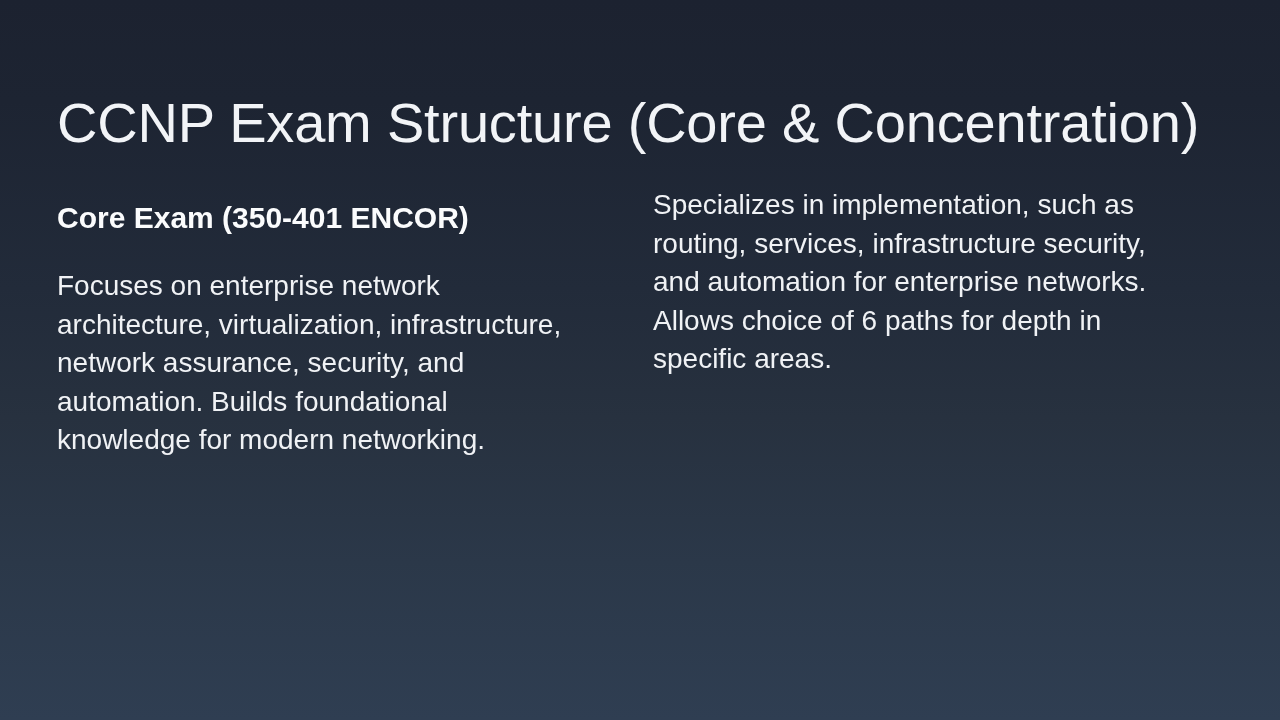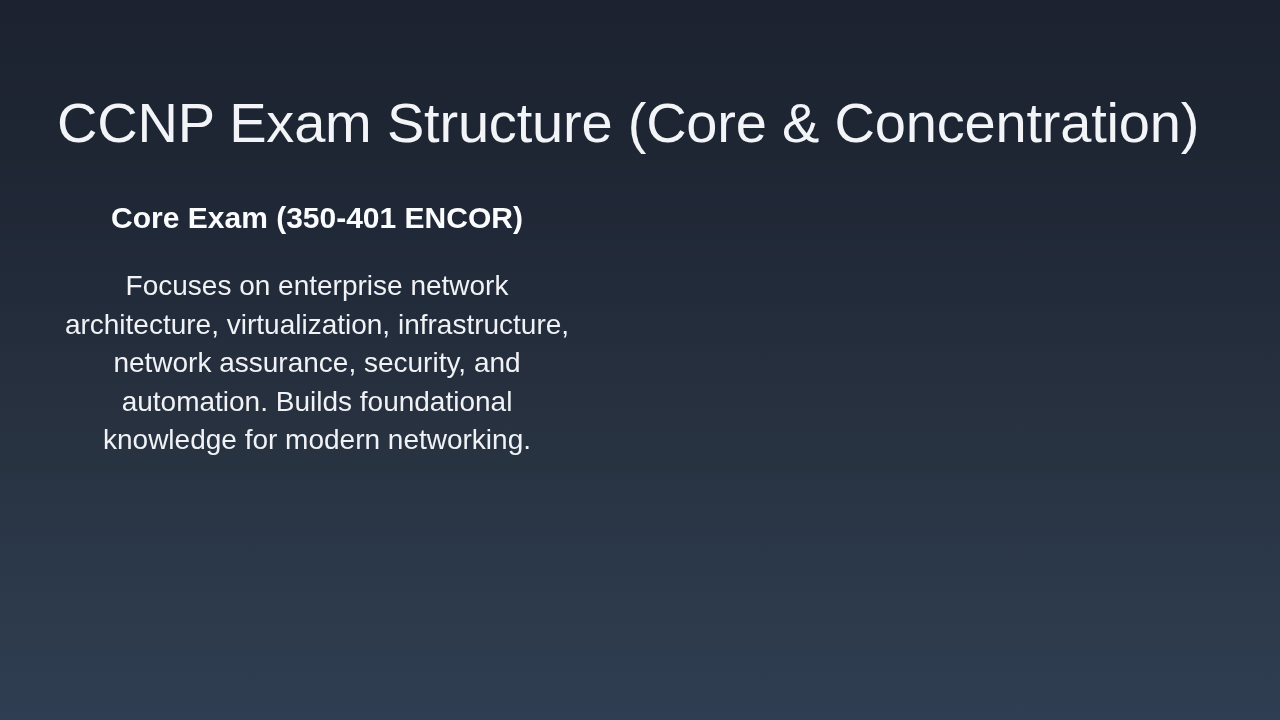--- a/index.html
+++ b/index.html
@@ -44,21 +44,20 @@
     white-space: pre-wrap;
   }
 
   
   #columns {
     position: absolute;
     left: 0;
     top: 186px;
     width: 1280px;
     height: 330px;
-    text-align: center;
   }
 
   .column {
     position: absolute;
     top: 0;
   }
 
   #column-left  { left: 57px;  width: 520px; }
   #column-right { left: 653px; width: 515px; }
 
@@ -94,16 +93,17 @@
   <h1 id="slide-title">CCNP Exam Structure (Core &amp; Concentration)</h1>
 
   <div id="columns">
 
     <div class="column" id="column-left">
       <div class="col-heading">Core Exam (350-401 ENCOR)</div>
       <div class="col-body">Focuses on enterprise network architecture, virtualization, infrastructure, network assurance, security, and automation. Builds foundational knowledge for modern networking.</div>
     </div>
 
     <div class="column" id="column-right">
+      <div class="col-body">Specializes in implementation, such as routing, services, infrastructure security, and automation for enterprise networks. Allows choice of 6 paths for depth in specific areas.</div>
     </div>
 
   </div>
 </div>
 
 </body></html>

